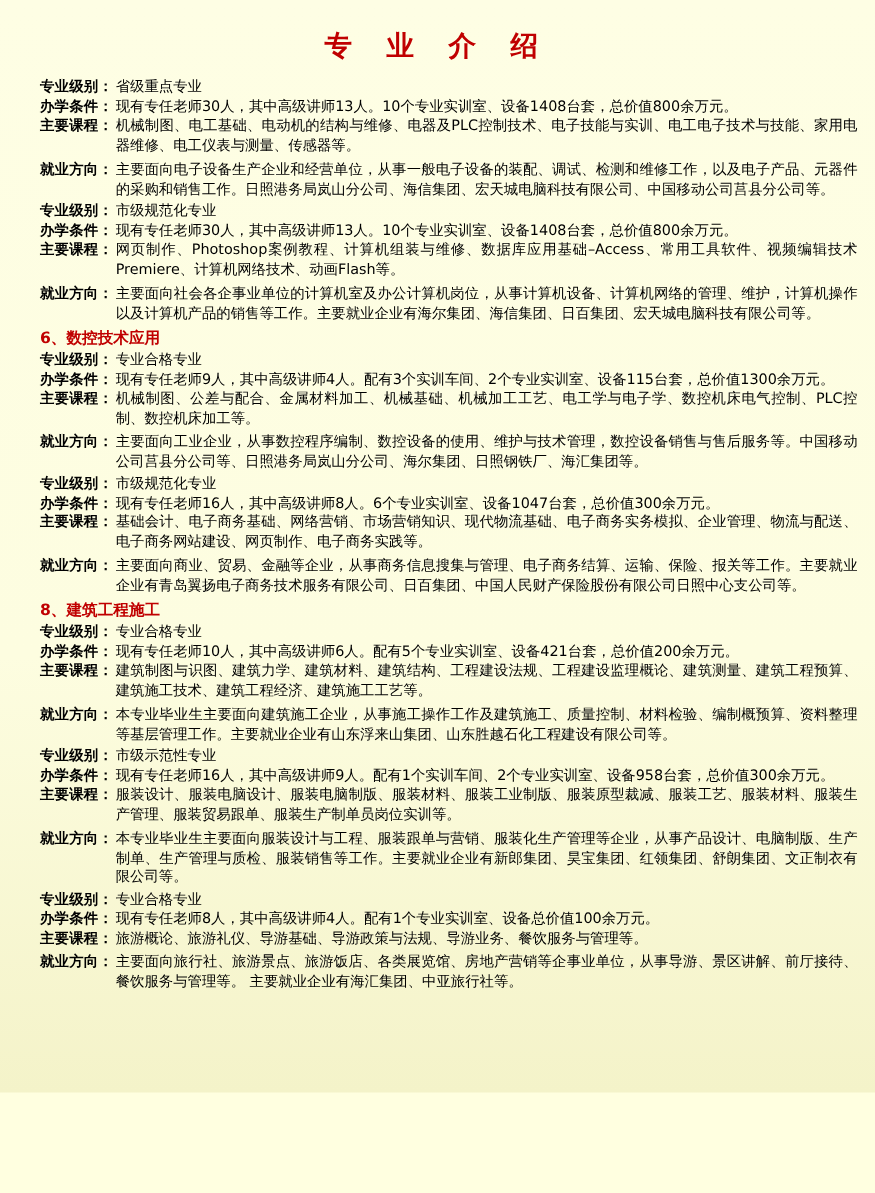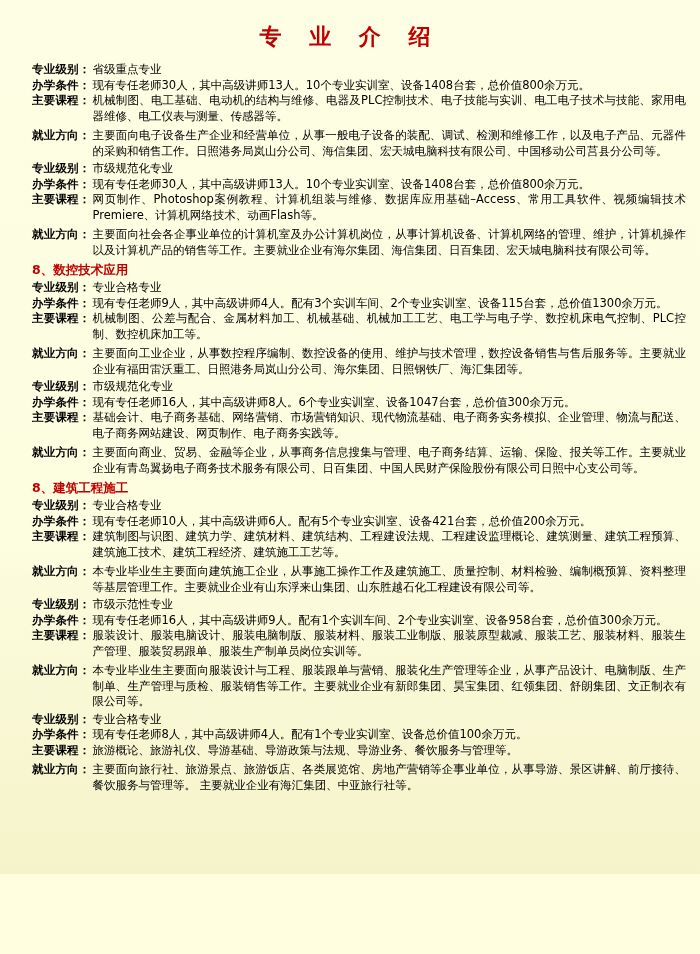--- a/index.html
+++ b/index.html
@@ -105,37 +105,37 @@
       <span class="val">网页制作、Photoshop案例教程、计算机组装与维修、数据库应用基础–Access、常用工具软件、视频编辑技术Premiere、计算机网络技术、动画Flash等。</span>
     </div>
     <div class="gap"></div>
     <div class="row">
       <span class="lbl">就业方向：</span>
       <span class="val">主要面向社会各企事业单位的计算机室及办公计算机岗位，从事计算机设备、计算机网络的管理、维护，计算机操作以及计算机产品的销售等工作。主要就业企业有海尔集团、海信集团、日百集团、宏天城电脑科技有限公司等。</span>
     </div>
   </div>
 
   <div class="section">
-    <div class="sec-head">8、数控技术应用</div>
+    <div class="sec-head">6、数控技术应用</div>
     <div class="row">
       <span class="lbl">专业级别：</span>
       <span class="val">专业合格专业</span>
     </div>
     <div class="row">
       <span class="lbl">办学条件：</span>
       <span class="val">现有专任老师9人，其中高级讲师4人。配有3个实训车间、2个专业实训室、设备115台套，总价值1300余万元。</span>
     </div>
     <div class="row">
       <span class="lbl">主要课程：</span>
       <span class="val">机械制图、公差与配合、金属材料加工、机械基础、机械加工工艺、电工学与电子学、数控机床电气控制、PLC控制、数控机床加工等。</span>
     </div>
     <div class="gap"></div>
     <div class="row">
       <span class="lbl">就业方向：</span>
-      <span class="val">主要面向工业企业，从事数控程序编制、数控设备的使用、维护与技术管理，数控设备销售与售后服务等。主要就业企业有福田雷沃重工、日照港务局岚山分公司、海尔集团、日照钢铁厂、海汇集团等。</span>
+      <span class="val">主要面向工业企业，从事数控程序编制、数控设备的使用、维护与技术管理，数控设备销售与售后服务等。中国移动公司莒县分公司等、日照港务局岚山分公司、海尔集团、日照钢铁厂、海汇集团等。</span>
     </div>
   </div>
 
   <div class="section">
     <div class="row">
       <span class="lbl">专业级别：</span>
       <span class="val">市级规范化专业</span>
     </div>
     <div class="row">
       <span class="lbl">办学条件：</span>

